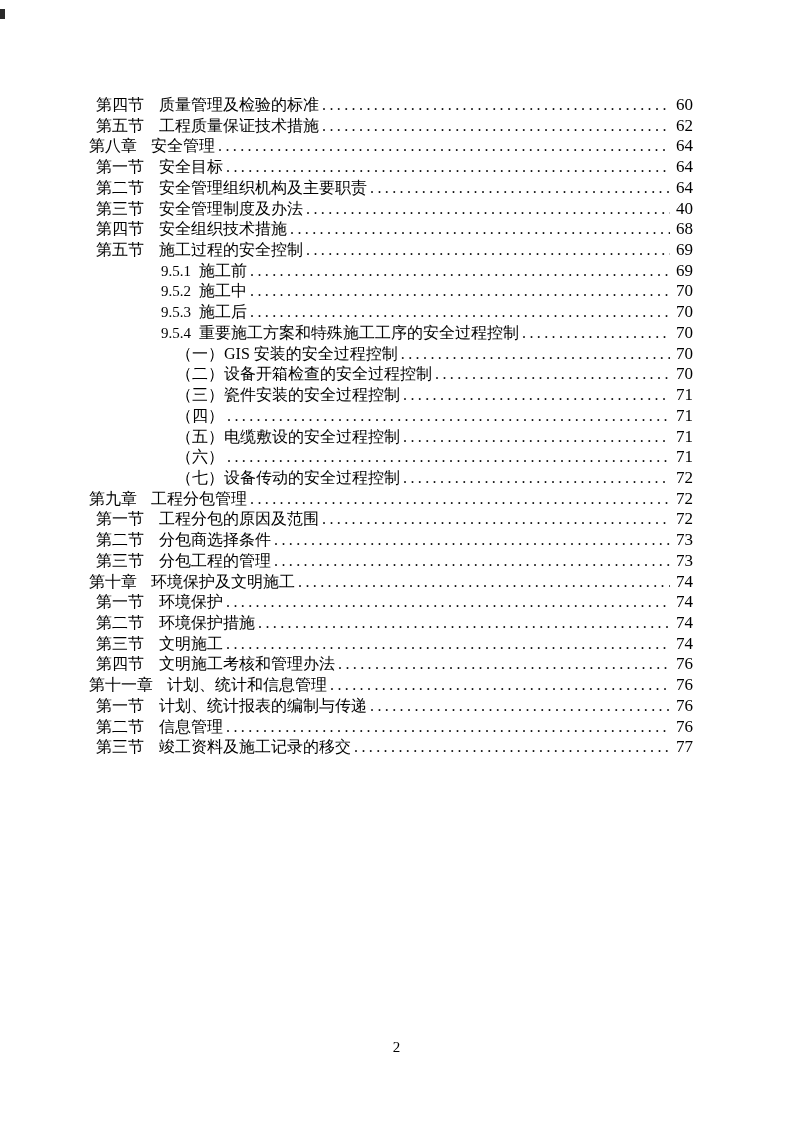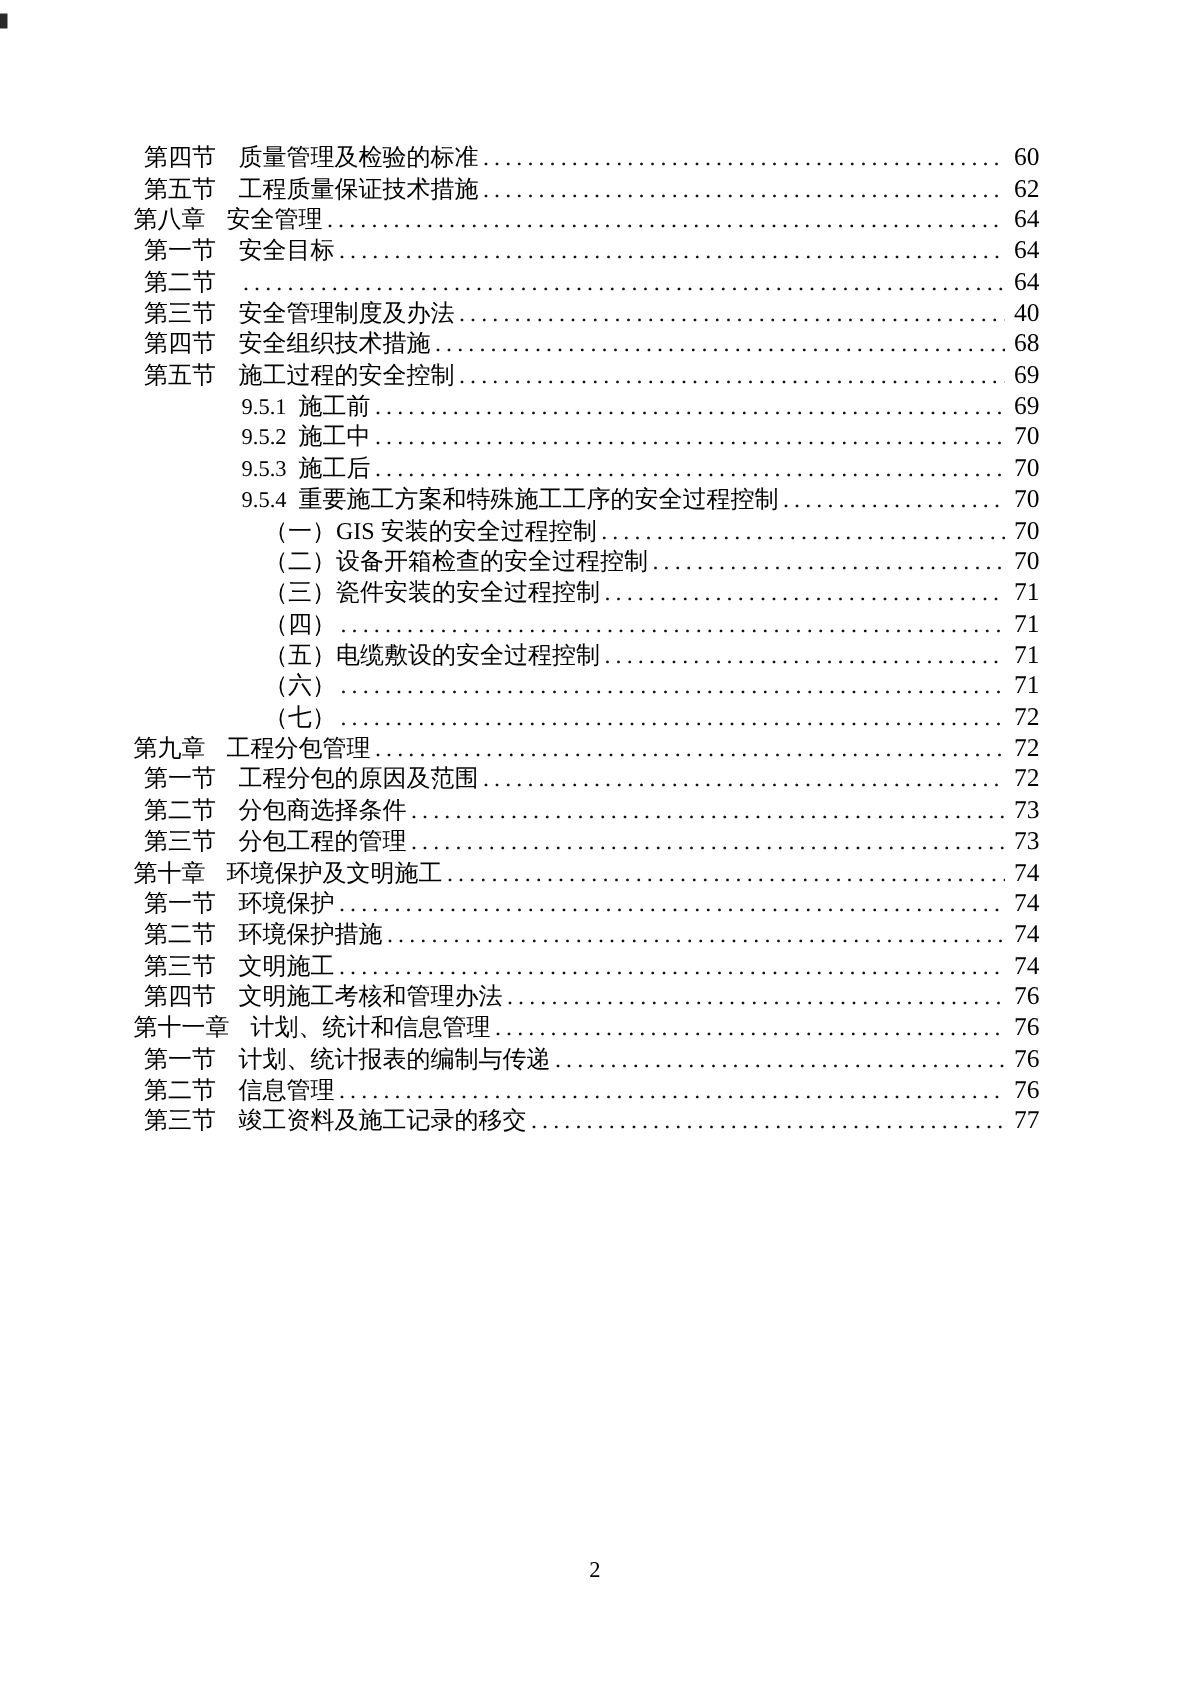--- a/index.html
+++ b/index.html
@@ -95,20 +95,21 @@
         <span class="pg">64</span>
       </div>
       <div class="row lvl1">
         <span class="num">第一节</span>
         <span class="title">安全目标</span>
         <span class="leader">................................................................................................................................................................</span>
         <span class="pg">64</span>
       </div>
       <div class="row lvl1">
         <span class="num">第二节</span>
+        <span class="title">安全管理组织机构及主要职责</span>
         <span class="leader">................................................................................................................................................................</span>
         <span class="pg">64</span>
       </div>
       <div class="row lvl1">
         <span class="num">第三节</span>
         <span class="title">安全管理制度及办法</span>
         <span class="leader">................................................................................................................................................................</span>
         <span class="pg">40</span>
       </div>
       <div class="row lvl1">
@@ -176,20 +177,21 @@
         <span class="leader">................................................................................................................................................................</span>
         <span class="pg">71</span>
       </div>
       <div class="row lvl3">
         <span class="num">（六）</span>
         <span class="leader">................................................................................................................................................................</span>
         <span class="pg">71</span>
       </div>
       <div class="row lvl3">
         <span class="num">（七）</span>
+        <span class="title">设备传动的安全过程控制</span>
         <span class="leader">................................................................................................................................................................</span>
         <span class="pg">72</span>
       </div>
       <div class="row lvl0">
         <span class="num">第九章</span>
         <span class="title">工程分包管理</span>
         <span class="leader">................................................................................................................................................................</span>
         <span class="pg">72</span>
       </div>
       <div class="row lvl1">

